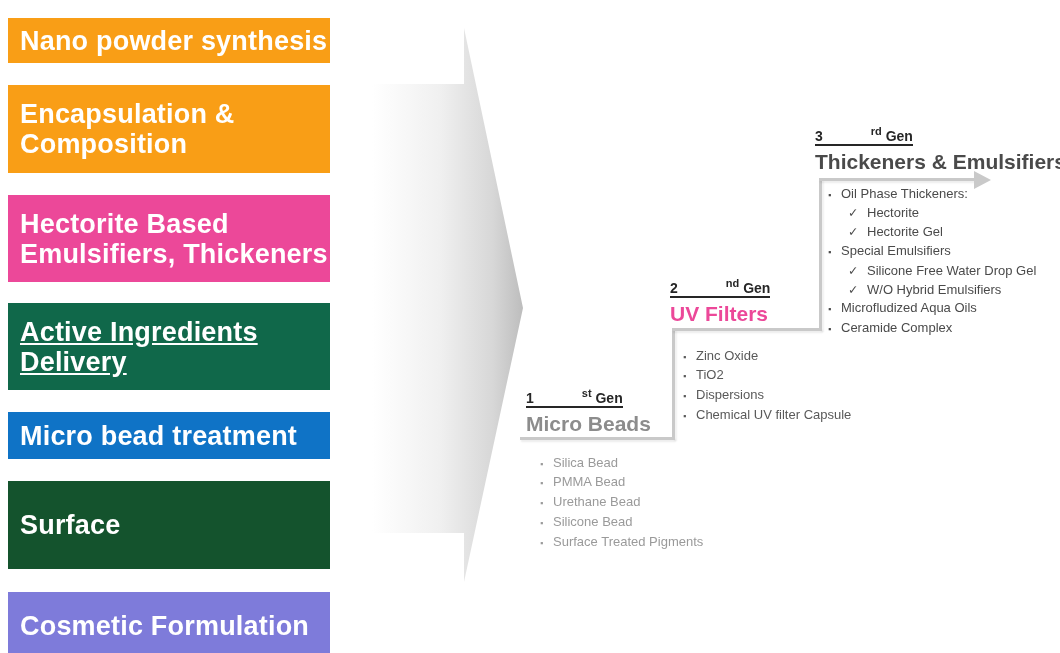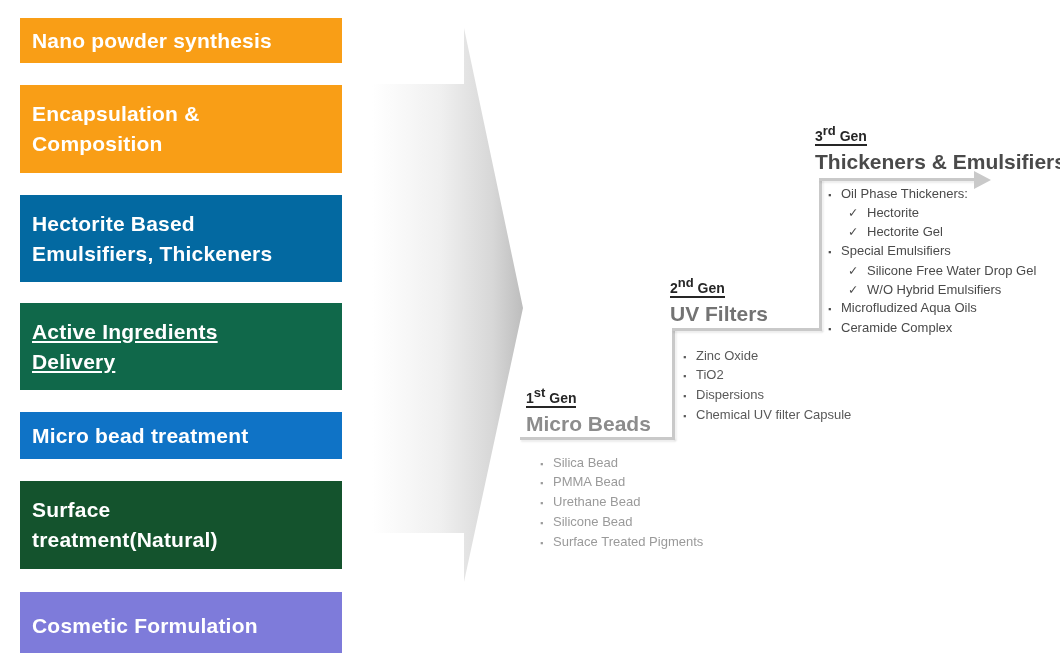--- a/index.html
+++ b/index.html
@@ -2,24 +2,24 @@
 <html><head>
 <meta charset="utf-8">
 <style>
   html,body{margin:0;padding:0;background:#fff;}
   #slide{
     position:relative;width:1060px;height:653px;background:#ffffff;overflow:hidden;
     font-family:"Liberation Sans","DejaVu Sans",sans-serif;
   }
   
   .sbox{
-    position:absolute;left:20px;width:322px;
+    position:absolute;left:8px;width:322px;
     display:flex;flex-direction:column;justify-content:center;
     padding:0 0 0 12px;box-sizing:border-box;
-    color:#ffffff;font-weight:700;font-size:21px;line-height:30px;letter-spacing:.2px;
+    color:#ffffff;font-weight:700;font-size:27px;line-height:30px;letter-spacing:.2px;
   }
   .sbox .ln{white-space:nowrap;}
   #sb0{top:18px;height:45px;}
   #sb1{top:85px;height:88px;}
   #sb2{top:195px;height:87px;}
   #sb3{top:303px;height:87px;}
   #sb4{top:412px;height:47px;}
   #sb5{top:481px;height:88px;}
   #sb6{top:592px;height:68px;}
   
@@ -37,24 +37,24 @@
   }
   
   .gen{position:absolute;}
   #gen1{left:520px;top:385px;width:235px;}
   #gen2{left:668px;top:275px;width:250px;}
   #gen3{left:815px;top:123px;width:245px;}
   .genlabel{
     display:inline-block;font-size:14px;font-weight:700;color:#262626;
     border-bottom:2px solid #262626;padding-bottom:0px;line-height:16px;
   }
-  .genlabel sup{font-size:13px;}
+  .genlabel sup{font-size:11px;margin-left:48px;}
   .gentitle{font-weight:700;font-size:21px;line-height:26px;margin-top:3px;white-space:nowrap;}
   #gen1 .gentitle{color:#8c8c8c;margin-left:6px;}
-  #gen2 .gentitle{color:#737373;margin-left:2px;}
+  #gen2 .gentitle{color:#ec4899;margin-left:2px;}
   #gen3 .gentitle{color:#4a4a4a;}
   #gen1 .genlabel{margin-left:6px;}
   #gen2 .genlabel{margin-left:2px;}
   .genlist{list-style:none;margin:0;padding:0;font-size:13px;line-height:18.8px;}
   #gen1 .genlist{margin-top:17px;margin-left:20px;color:#9a9a9a;}
   #gen2 .genlist{margin-top:20px;margin-left:15px;color:#595959;}
   #gen3 .genlist{margin-top:10px;margin-left:13px;color:#4a4a4a;}
   .genlist li{display:flex;align-items:baseline;white-space:nowrap;}
   .blt{width:13px;flex:0 0 13px;font-size:9px;}
   .chk{width:19px;flex:0 0 19px;font-size:12.5px;}
@@ -65,34 +65,33 @@
 
 <div id="slide">
 
   <div class="sbox" id="sb0" style="background: rgb(249, 158, 22);">
     <div class="ln">Nano powder synthesis</div>
   </div>
   <div class="sbox" id="sb1" style="background: rgb(249, 158, 22);">
     <div class="ln">Encapsulation &amp;</div>
     <div class="ln">Composition</div>
   </div>
-  <div class="sbox" id="sb2" style="background: #0369a1;">
+  <div class="sbox" id="sb2" style="background: #ec4899;">
     <div class="ln">Hectorite Based</div>
     <div class="ln">Emulsifiers, Thickeners</div>
   </div>
   <div class="sbox" id="sb3" style="background: rgb(16, 104, 74); text-decoration: underline;">
     <div class="ln">Active Ingredients</div>
     <div class="ln">Delivery</div>
   </div>
   <div class="sbox" id="sb4" style="background: rgb(15, 115, 198);">
     <div class="ln">Micro bead treatment</div>
   </div>
   <div class="sbox" id="sb5" style="background: #14532d;">
     <div class="ln">Surface</div>
-    <div class="ln">treatment(Natural)</div>
   </div>
   <div class="sbox" id="sb6" style="background: rgb(126, 123, 218);">
     <div class="ln">Cosmetic Formulation</div>
   </div>
 
   <svg id="flow-arrow-svg" width="1060" height="653" viewBox="0 0 1060 653">
     <defs>
       <linearGradient id="arrowGrad" gradientUnits="userSpaceOnUse" x1="372" y1="0" x2="523" y2="0">
         <stop offset="0" stop-color="#ffffff"></stop>
         <stop offset="0.45" stop-color="#f0f0f0"></stop>

